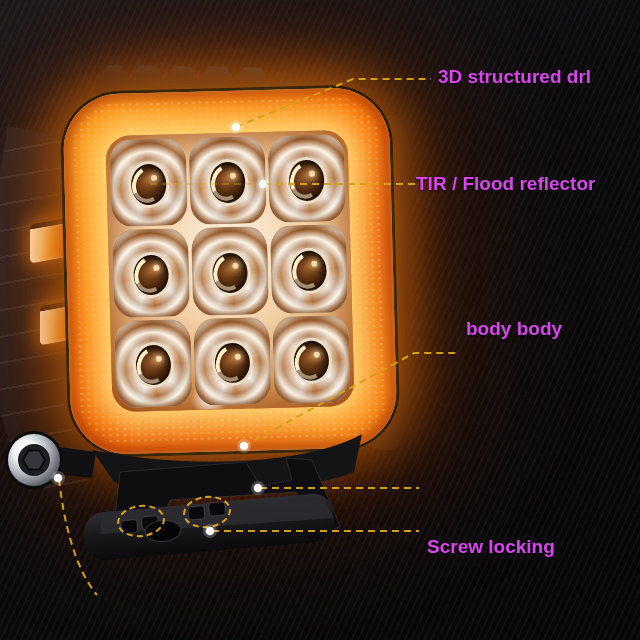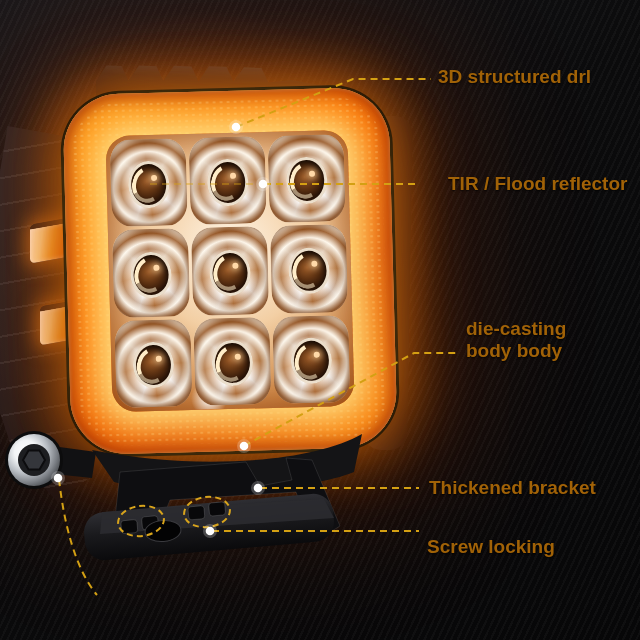--- a/index.html
+++ b/index.html
@@ -66,24 +66,24 @@
     transform:rotate(18deg);}
   .pupil::after{content:"";position:absolute;left:58%;top:26%;width:6px;height:6px;border-radius:50%;
     background:#ffd9a8;box-shadow:0 0 6px 2px rgba(255,210,150,0.8);}
   
   .layer-svg{position:absolute;left:0;top:0;width:640px;height:640px;pointer-events:none;}
   .leader{fill:none;stroke:#d4a013;stroke-width:2;stroke-dasharray:7 5;}
   .leader-faint{fill:none;stroke:#d4a013;stroke-width:2;stroke-dasharray:7 5;opacity:0.4;}
   .hl-ellipse{fill:none;stroke:#d8a41c;stroke-width:2;stroke-dasharray:6 4;}
   .anchor-dot{fill:#ffffff;}
   .anchor-halo{fill:rgba(255,255,255,0.22);}
-  .callout{position:absolute;color:#a16207;font-size:19px;line-height:22px;font-weight:700;
+  .callout{position:absolute;color:#d946ef;font-size:19px;line-height:22px;font-weight:700;
     white-space:nowrap;text-shadow:0 1px 2px rgba(0,0,0,0.8);}
   .cl-drl{left:438px;top:66px;}
-  .cl-tir{left:448px;top:173px;}
+  .cl-tir{left:416px;top:173px;}
   .cl-body{left:466px;top:318px;}
   .cl-bracket{left:429px;top:477px;}
   .cl-locking{left:427px;top:536px;}
   .cl-antislip{left:104px;top:591px;}
 </style>
 </head>
 <body>
 
 <div class="scene">
   <div class="bg-tex"></div>
@@ -189,18 +189,16 @@
       <circle class="anchor-halo" cx="210" cy="531" r="7"></circle>
         <circle class="anchor-dot" cx="210" cy="531" r="4.3"></circle>
       <circle class="anchor-halo" cx="58" cy="478" r="7"></circle>
         <circle class="anchor-dot" cx="58" cy="478" r="4.3"></circle>
     </g>
   </svg>
 
   <div class="callout cl-drl">3D structured drl</div>
   <div class="callout cl-tir">TIR / Flood reflector</div>
   <div class="callout cl-body">
-    <div>die-casting</div>
     <div>body body</div>
   </div>
-  <div class="callout cl-bracket">Thickened bracket</div>
   <div class="callout cl-locking">Screw locking</div>
 </div>
 
 </body></html>

